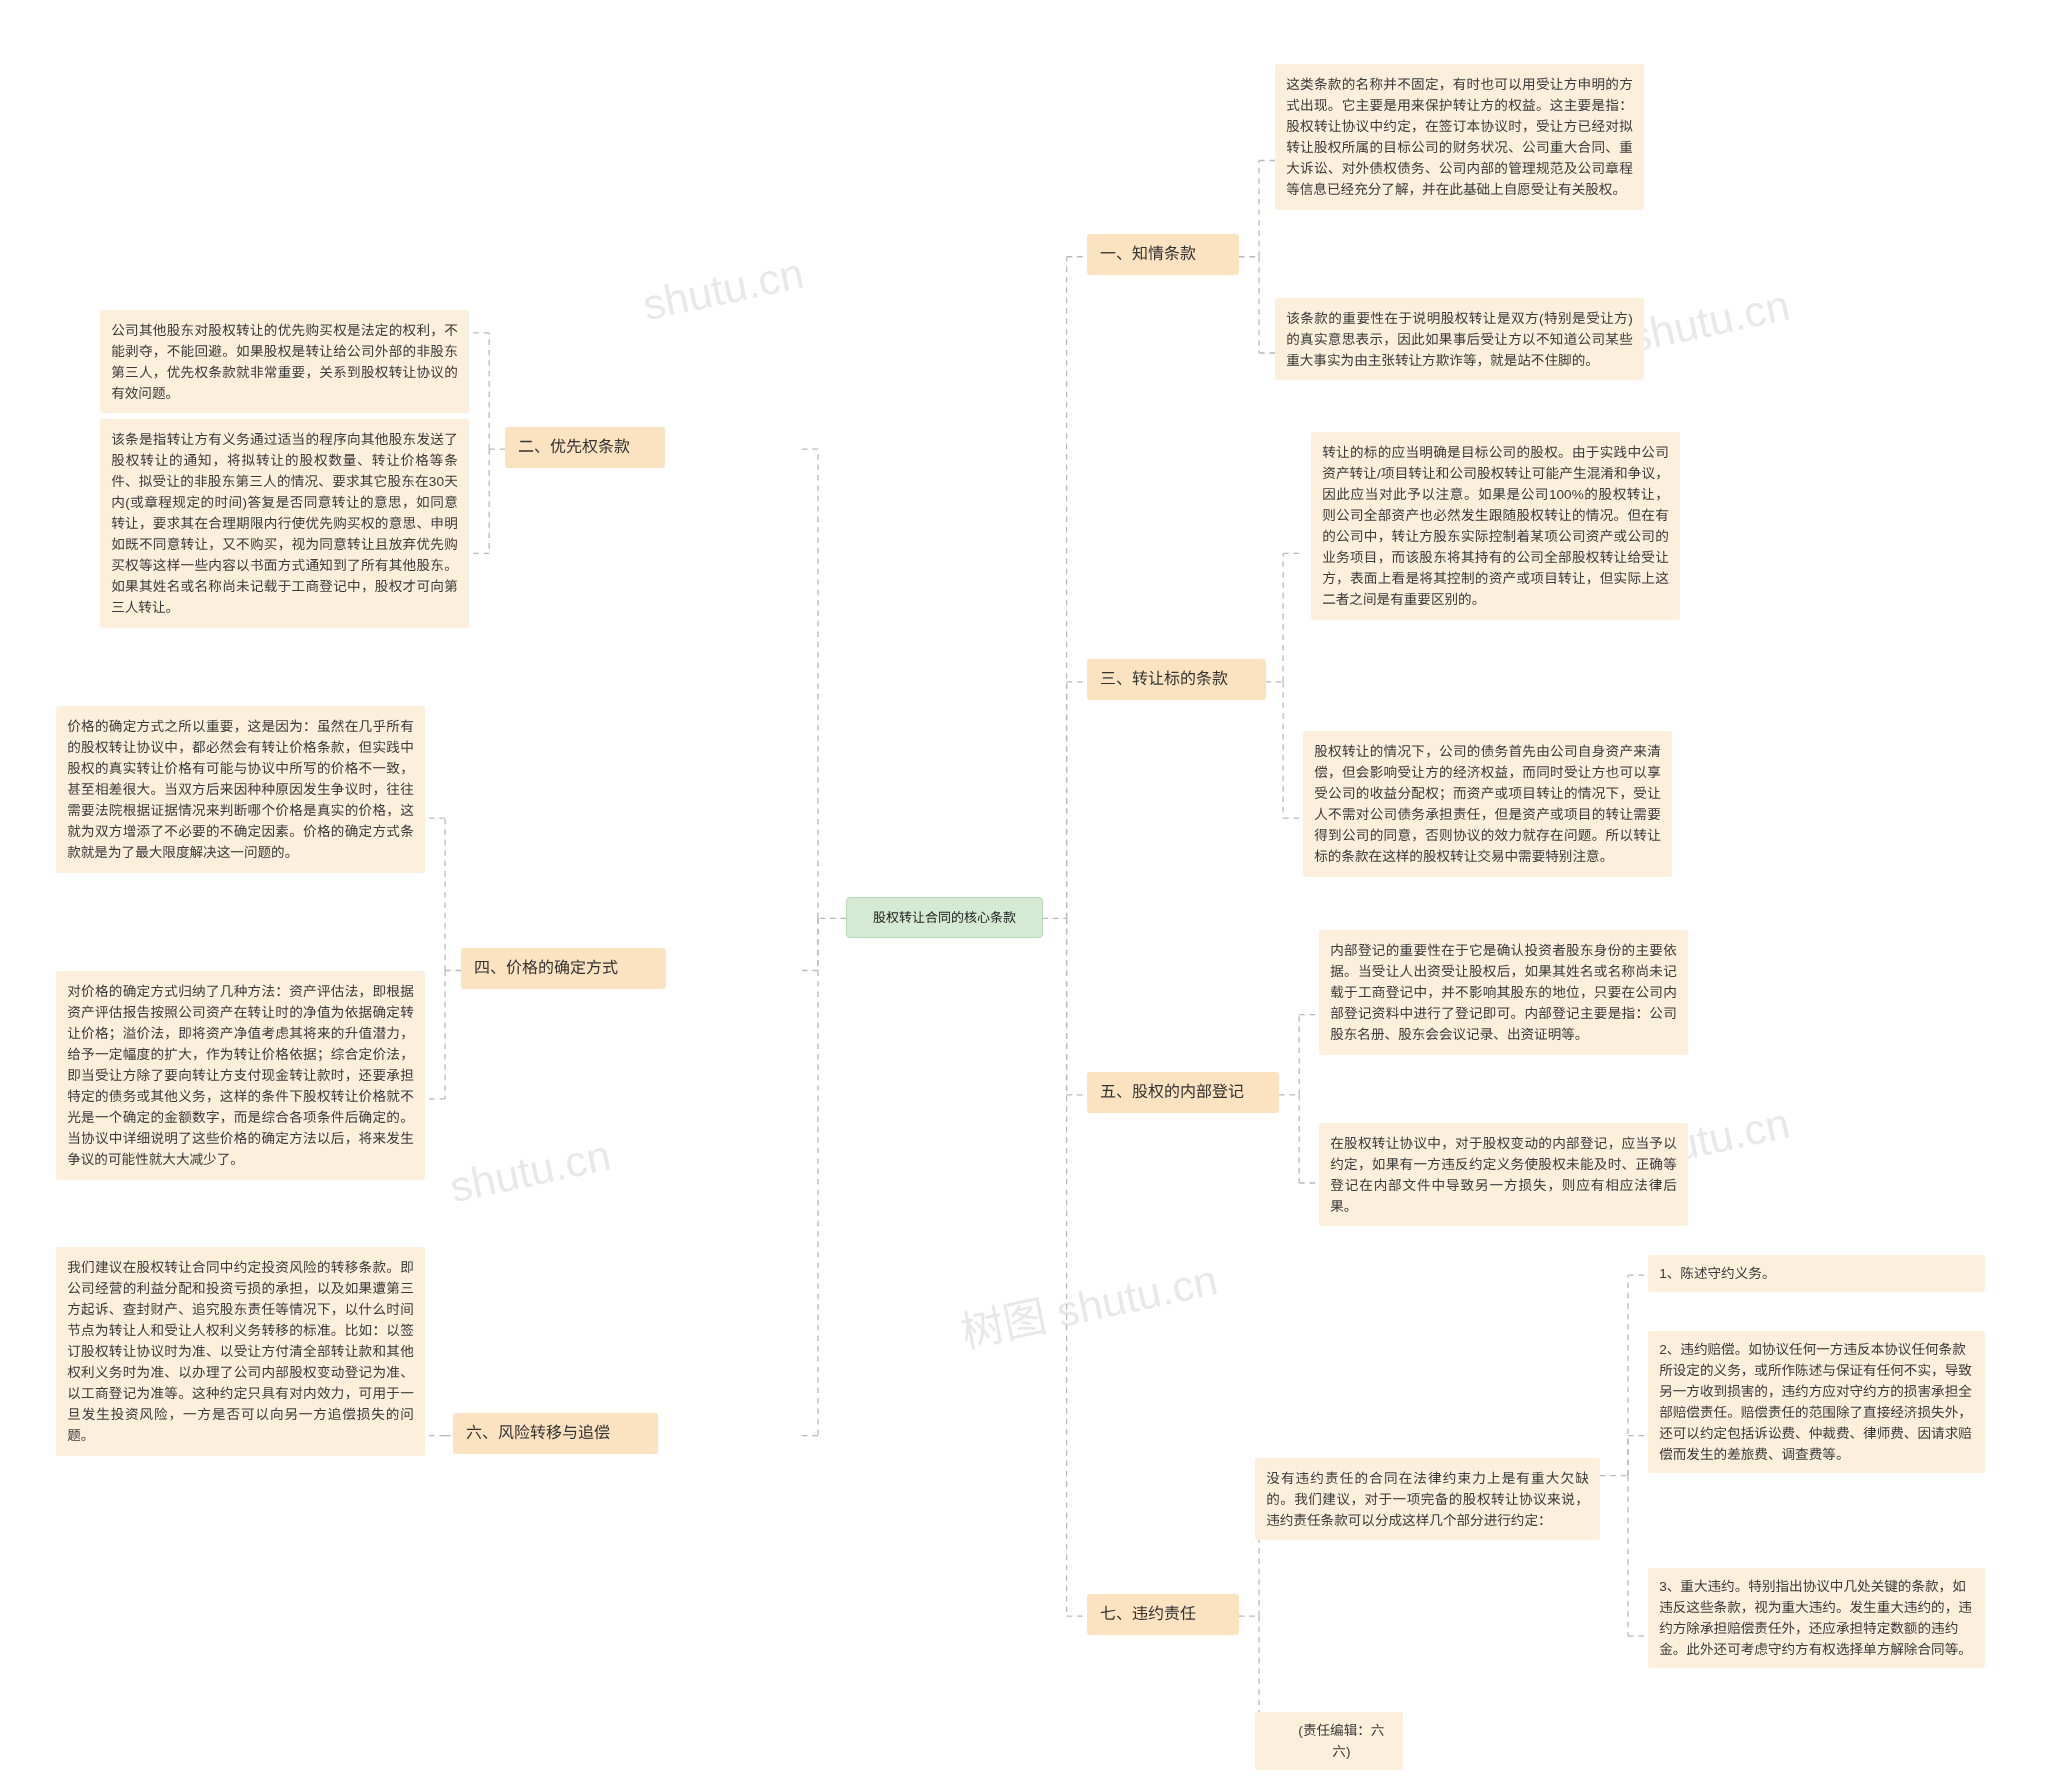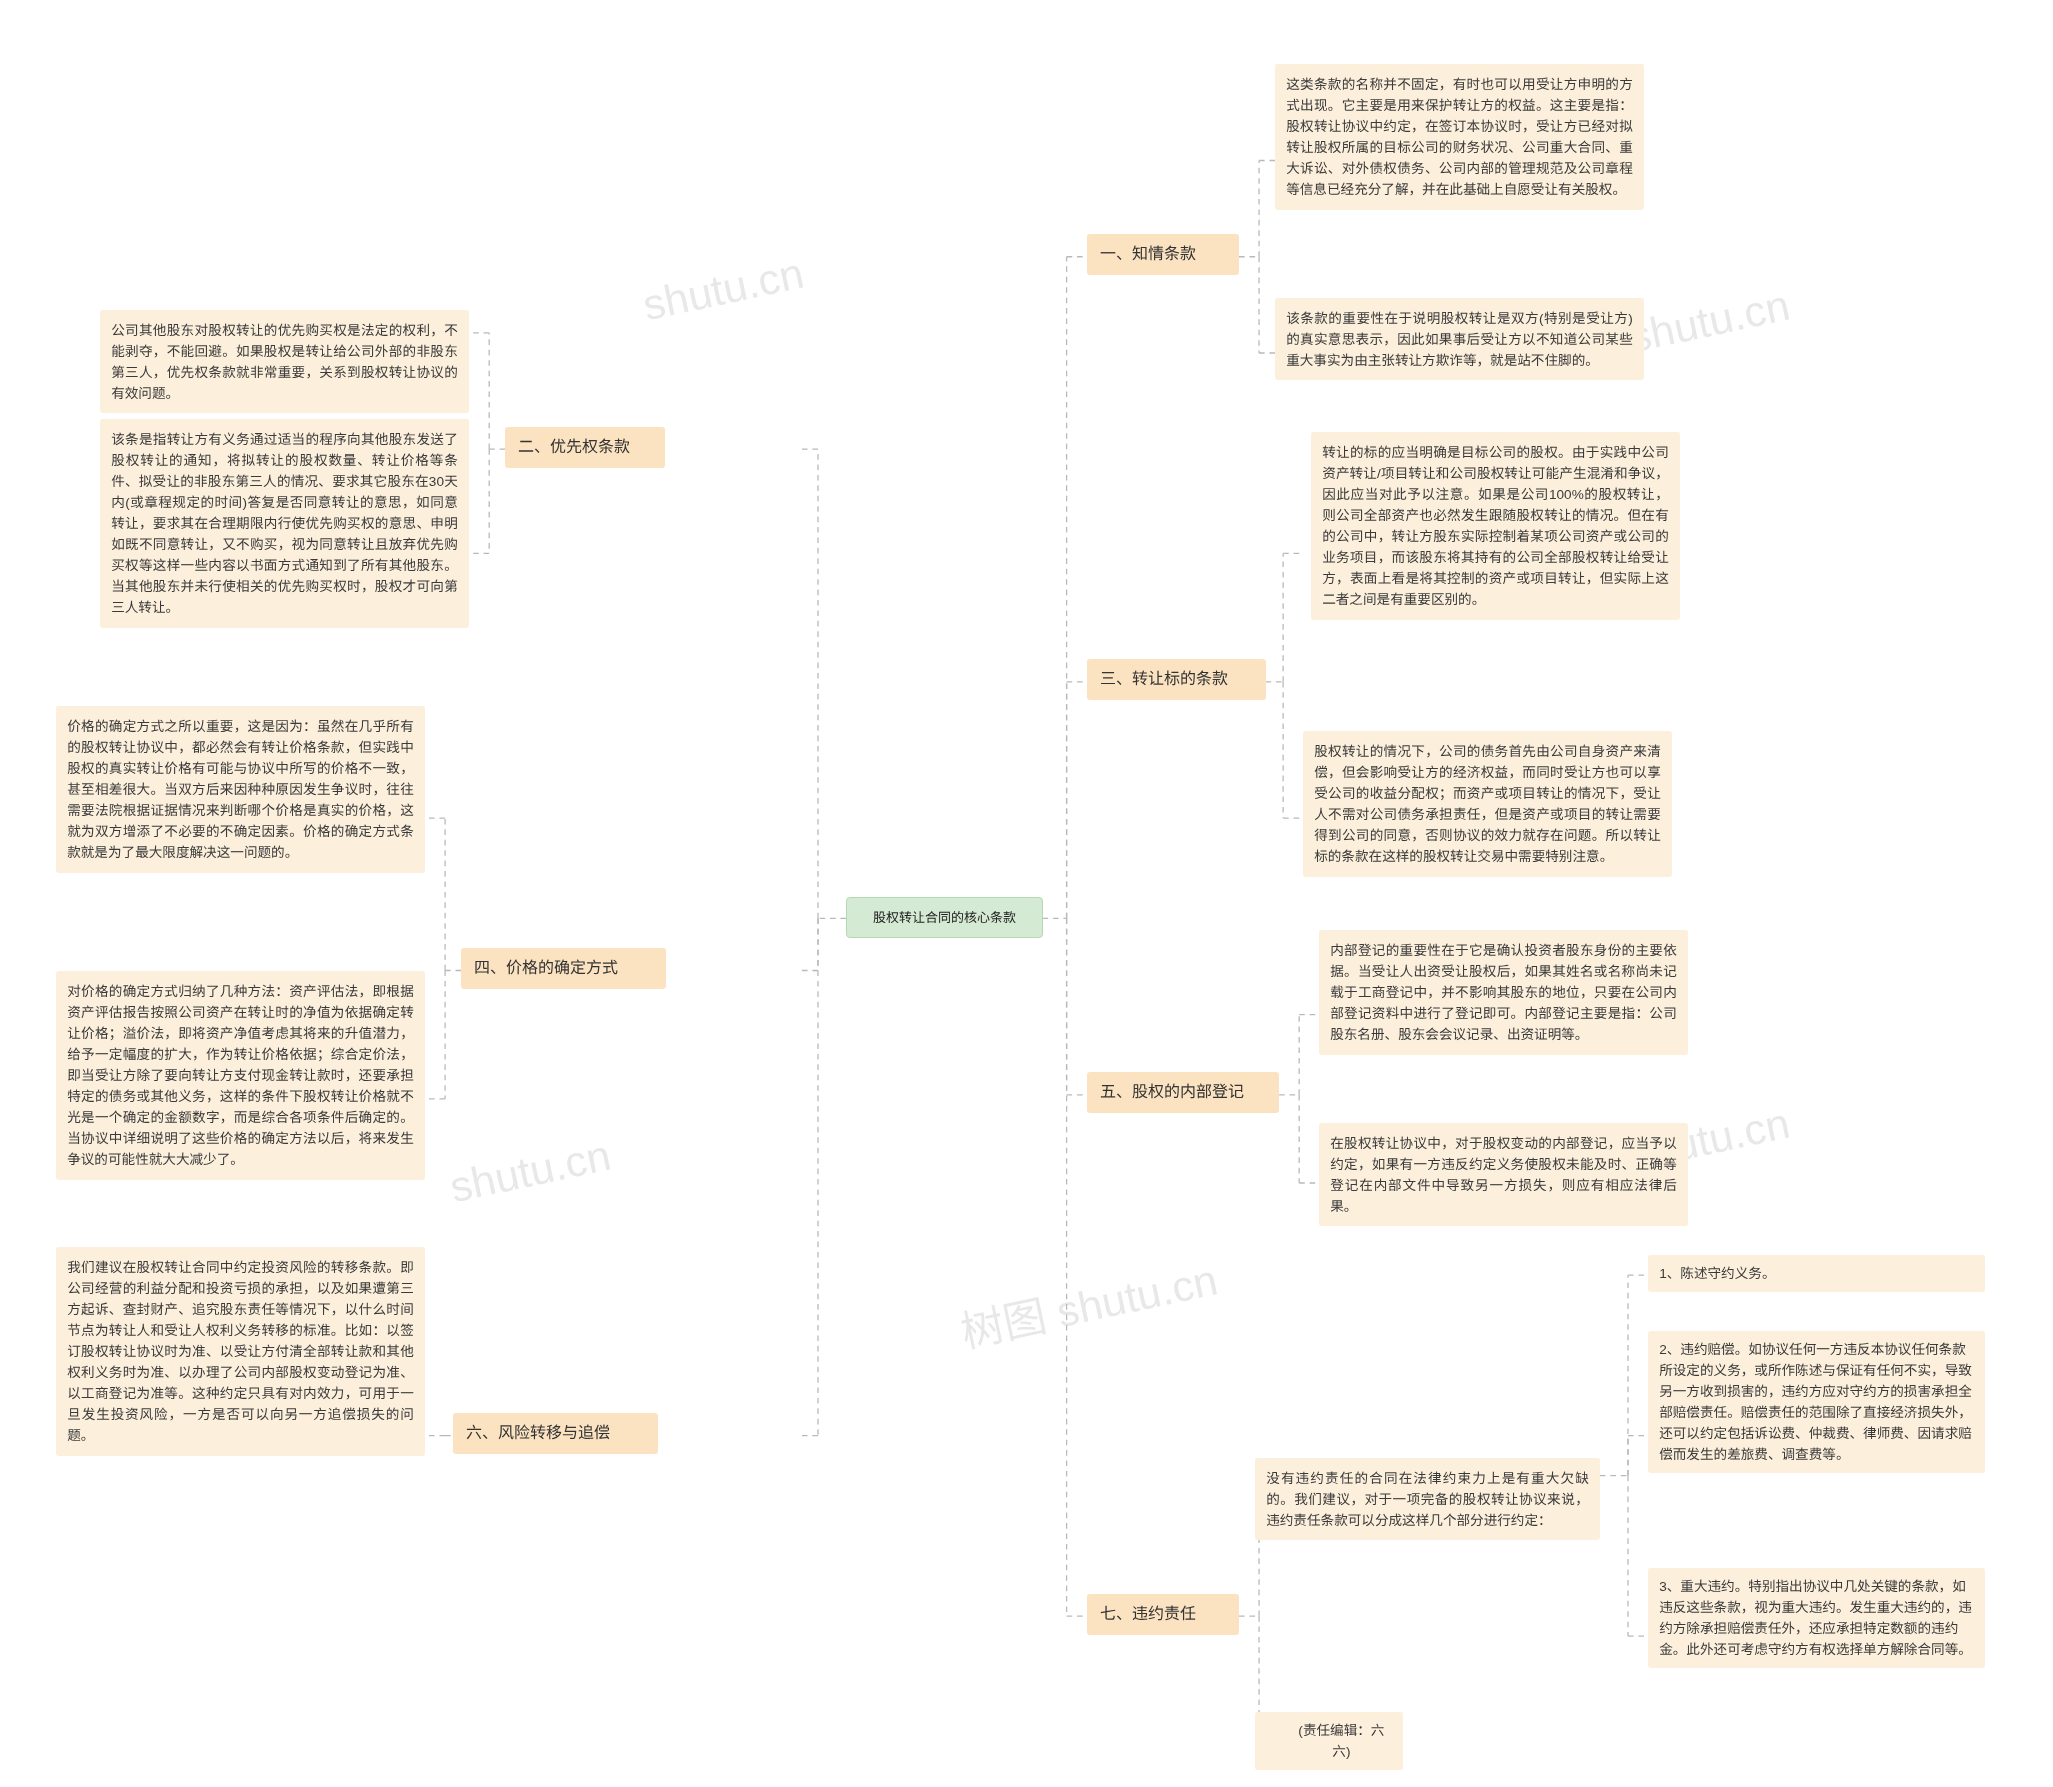--- a/index.html
+++ b/index.html
@@ -192,21 +192,21 @@
   <div class="node note" style="left:1255px; top:1712px; width:148px; text-align:center;padding-left:36px;">(责任编辑：六六)</div>
 
   <div class="node branch" style="left:505px; top:427px; width:160px;">二、优先权条款</div>
 
   <div class="node branch" style="left:461px; top:948px; width:205px;">四、价格的确定方式</div>
 
   <div class="node branch" style="left:453px; top:1413px; width:205px;">六、风险转移与追偿</div>
 
   <div class="node leaf" style="left:100px; top:282px; width:369px;margin-top:28px;">公司其他股东对股权转让的优先购买权是法定的权利，不能剥夺，不能回避。如果股权是转让给公司外部的非股东第三人，优先权条款就非常重要，关系到股权转让协议的有效问题。</div>
 
-  <div class="node leaf" style="left:100px; top:419px; width:369px;">该条是指转让方有义务通过适当的程序向其他股东发送了股权转让的通知，将拟转让的股权数量、转让价格等条件、拟受让的非股东第三人的情况、要求其它股东在30天内(或章程规定的时间)答复是否同意转让的意思，如同意转让，要求其在合理期限内行使优先购买权的意思、申明如既不同意转让，又不购买，视为同意转让且放弃优先购买权等这样一些内容以书面方式通知到了所有其他股东。当其他股东并未行使相关的优先购买权时，股权才可向第三人转让。</div>
+  <div class="node leaf" style="left:100px; top:419px; width:369px;">该条是指转让方有义务通过适当的程序向其他股东发送了股权转让的通知，将拟转让的股权数量、转让价格等条件、拟受让的非股东第三人的情况、要求其它股东在30天内(或章程规定的时间)答复是否同意转让的意思，如同意转让，要求其在合理期限内行使优先购买权的意思、申明如既不同意转让，又不购买，视为同意转让且放弃优先购买权等这样一些内容以书面方式通知到了所有其他股东。如果其姓名或名称尚未记载于工商登记中，股权才可向第三人转让。</div>
 
   <div class="node leaf" style="left:56px; top:706px; width:369px;">价格的确定方式之所以重要，这是因为：虽然在几乎所有的股权转让协议中，都必然会有转让价格条款，但实践中股权的真实转让价格有可能与协议中所写的价格不一致，甚至相差很大。当双方后来因种种原因发生争议时，往往需要法院根据证据情况来判断哪个价格是真实的价格，这就为双方增添了不必要的不确定因素。价格的确定方式条款就是为了最大限度解决这一问题的。</div>
 
   <div class="node leaf" style="left:56px; top:971px; width:369px;">对价格的确定方式归纳了几种方法：资产评估法，即根据资产评估报告按照公司资产在转让时的净值为依据确定转让价格；溢价法，即将资产净值考虑其将来的升值潜力，给予一定幅度的扩大，作为转让价格依据；综合定价法，即当受让方除了要向转让方支付现金转让款时，还要承担特定的债务或其他义务，这样的条件下股权转让价格就不光是一个确定的金额数字，而是综合各项条件后确定的。当协议中详细说明了这些价格的确定方法以后，将来发生争议的可能性就大大减少了。</div>
 
   <div class="node leaf" style="left:56px; top:1247px; width:369px;">我们建议在股权转让合同中约定投资风险的转移条款。即公司经营的利益分配和投资亏损的承担，以及如果遭第三方起诉、查封财产、追究股东责任等情况下，以什么时间节点为转让人和受让人权利义务转移的标准。比如：以签订股权转让协议时为准、以受让方付清全部转让款和其他权利义务时为准、以办理了公司内部股权变动登记为准、以工商登记为准等。这种约定只具有对内效力，可用于一旦发生投资风险，一方是否可以向另一方追偿损失的问题。</div>
 
 </div>
 
 

